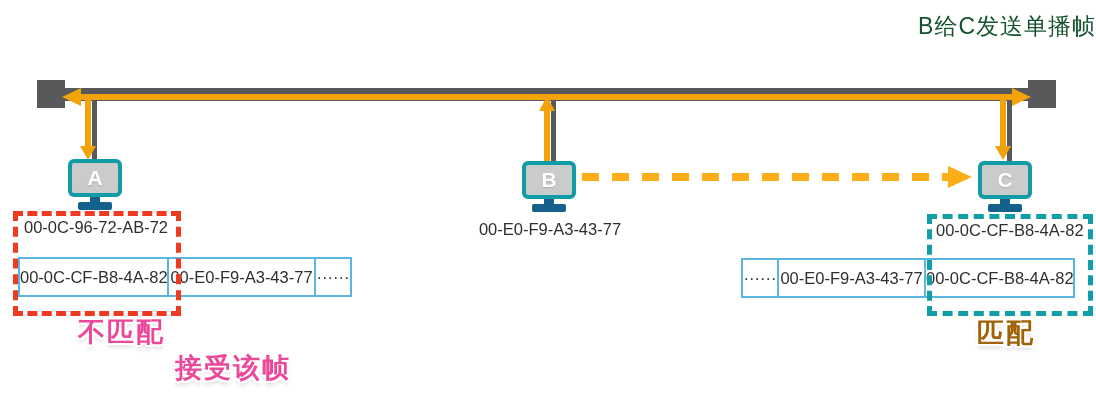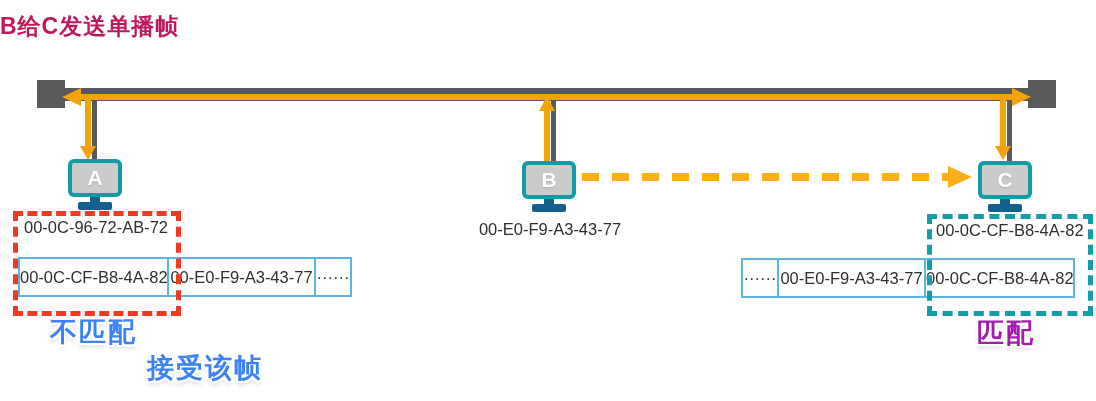--- a/index.html
+++ b/index.html
@@ -2,21 +2,21 @@
 <html><head>
 <meta charset="utf-8">
 <style>
   html,body{margin:0;padding:0;background:#fff;}
   #stage{
     position:relative;width:1096px;height:401px;background:#fff;overflow:hidden;
     font-family:"Liberation Sans",sans-serif;color:#2f2f2f;
   }
   .abs{position:absolute;}
   
-  #title{left:0;top:11px;width:1096px;text-align:left;font-size:23px;font-weight:bold;color:#be185d;letter-spacing:1px;}
+  #title{left:0;top:11px;width:1096px;text-align:right;font-size:23px;font-weight:normal;color:#14532d;letter-spacing:1px;}
   
   .terminator{width:28px;height:28px;background:#58595b;}
   #bus-bar{left:64px;top:88px;width:964px;height:13px;background:#58595b;}
   #bus-orange{left:80px;top:94px;width:932px;height:6px;background:#f2a30a;}
   .tri{width:0;height:0;}
   #bus-arrow-left{left:62px;top:88px;border-top:9px solid transparent;border-bottom:9px solid transparent;border-right:19px solid #f2a30a;}
   #bus-arrow-right{left:1012px;top:88px;border-top:9px solid transparent;border-bottom:9px solid transparent;border-left:19px solid #f2a30a;}
   
   .vgray{width:5px;background:#58595b;}
   .vorange{width:6px;background:#f2a30a;}
@@ -45,22 +45,22 @@
   .cell + .cell{margin-left:-2px;}
   #frame-left{left:18px;top:257px;}
   #frame-right{left:741px;top:258px;}
   .w-big{width:151px;} .w-mid{width:149px;} .w-dots{width:38px;}
   
   #box-red{left:13px;top:211px;width:158px;height:95px;border:5px dashed #ee3a21;z-index:5;}
   #box-teal{left:927px;top:214px;width:156px;height:92px;border:5px dashed #129ea9;z-index:5;}
   
   .tag{font-size:27px;font-weight:bold;letter-spacing:2px;white-space:nowrap;
     text-shadow:-2px -2px 0 #fff,2px -2px 0 #fff,-2px 2px 0 #fff,2px 2px 0 #fff,0 -2px 0 #fff,0 2px 0 #fff,-2px 0 0 #fff,2px 0 0 #fff,0 4px 4px rgba(0,0,0,.18);}
-  .tag-red{color:#3b82f6;}
-  .tag-teal{color:#a21caf;font-family:Liberation Serif, serif;}
+  .tag-red{color:#ec4899;margin-left:28px;}
+  .tag-teal{color:#a16207;font-family:Liberation Serif, serif;}
   #tag-nomatch{left:50px;top:314px;}
   #tag-discard{left:147px;top:350px;}
   #tag-match{left:977px;top:315px;}
   #tag-accept{left:862px;top:349px;}
 </style>
 </head>
 <body>
 
 <div id="stage">
 

